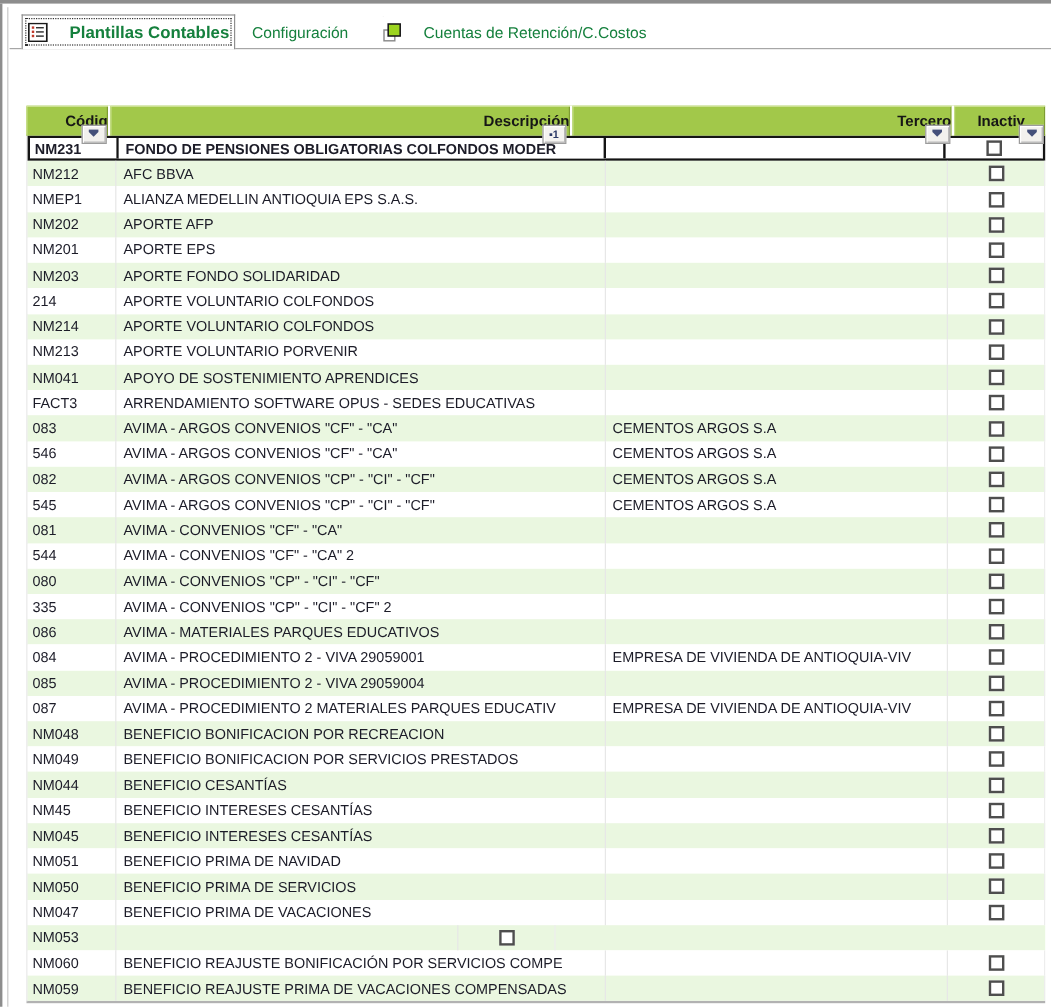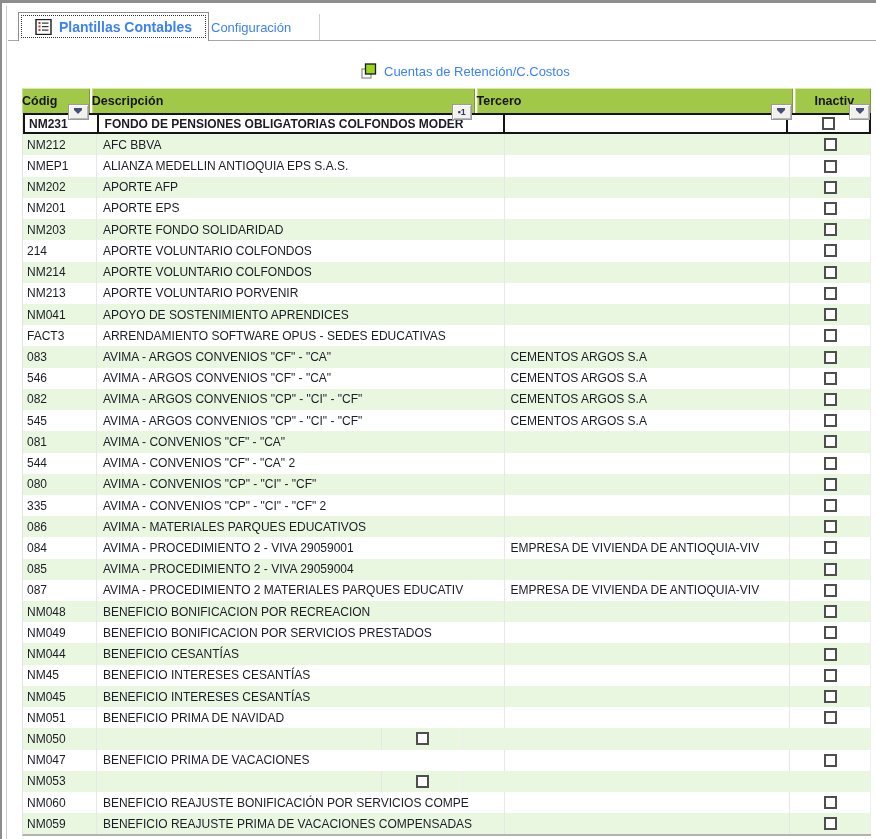--- a/index.html
+++ b/index.html
@@ -7,36 +7,36 @@
     font-family: "Liberation Sans", sans-serif; }
   .window { position: relative; width: 876px; height: 839px; background: #fff;
     border-top: 3px solid #8d8d8d; }
   .edge-left-outer { position: absolute; left: 0; top: 0; width: 2px; height: 839px; background: #8d8d8d; }
   .edge-left-inner { position: absolute; left: 6px; top: 3px; width: 1px; height: 836px; background: #c9c9c9; }
 
   
   .tabbar { position: absolute; left: 8px; top: 9px; right: 0; height: 29px; }
   .tabline { position: absolute; left: 0; right: 0; bottom: 0; height: 1px; background: #a6a6a6; }
   .tab { position: absolute; top: 2px; height: 26px; display: flex; align-items: center;
-    gap: 7px; padding: 0 16px; font-size: 13px; color: #3b82f6; background: #fff; cursor: default; }
+    gap: 18px; padding: 0 4px; font-size: 13px; color: #15803d; background: #fff; cursor: default; }
   .tab .lbl { white-space: nowrap; }
   .tab.active { top: 0; height: 29px; z-index: 3; font-weight: bold; font-size: 14px;
     border: 1px solid #8f8f8f; border-bottom: none; outline: 1px dotted #333; outline-offset: -4px; }
   .tab1 { left: 10px; }
   .tab2 { left: 166px; width: 146px; border-right: 1px solid #cfcfcf; }
-  .tab3 { left: 336px; margin-top: 44px; }
+  .tab3 { left: 306px; }
 
   .icon { display: inline-block; line-height: 0; }
 
   
   .grid { position: absolute; left: 22px; top: 85px; width: 849px; }
   .ghead { position: relative; display: flex; height: 25px; border-bottom: 1px solid #8b8b8b; }
   .hcell { position: relative; height: 25px; background: #a2c84a;
     box-shadow: inset 0 1px 0 #d9e8a8, inset 1px 0 0 #c4dc84, inset -1px 0 0 #7e9c33;
-    border-right: 2px solid #fff; display: flex; align-items: center; justify-content: flex-start;
+    border-right: 2px solid #fff; display: flex; align-items: center; justify-content: flex-end;
     font-weight: bold; font-size: 12.5px; color: #161616; overflow: visible; white-space: nowrap; }
   .hcell:last-child { border-right: none; }
   .h-codigo { width: 74px; }
   .h-desc   { width: 409px; }
   .h-terc   { width: 338px; }
   .h-inact  { width: 81px; justify-content: center; padding-left: 3px; }
 
   .hbtn { position: absolute; right: 1px; bottom: -7px; width: 21px; height: 16px;
     background: #f2f1ee; border: 1px solid #9b9b9b;
     box-shadow: inset 1px 1px 0 #ffffff, inset -1px -1px 0 #b9b9b9;
@@ -367,20 +367,21 @@
         <div class="grow">
     <div class="c code">NM051</div>
     <div class="c desc">BENEFICIO PRIMA DE NAVIDAD</div>
     <div class="c terc"></div>
     <div class="c inact">
       <span class="cb"></span>
     </div>
   </div>
         <div class="grow alt">
     <div class="c code">NM050</div>
+    <div class="c desc">BENEFICIO PRIMA DE SERVICIOS</div>
     <div class="c terc"></div>
     <div class="c inact">
       <span class="cb"></span>
     </div>
   </div>
         <div class="grow">
     <div class="c code">NM047</div>
     <div class="c desc">BENEFICIO PRIMA DE VACACIONES</div>
     <div class="c terc"></div>
     <div class="c inact">

